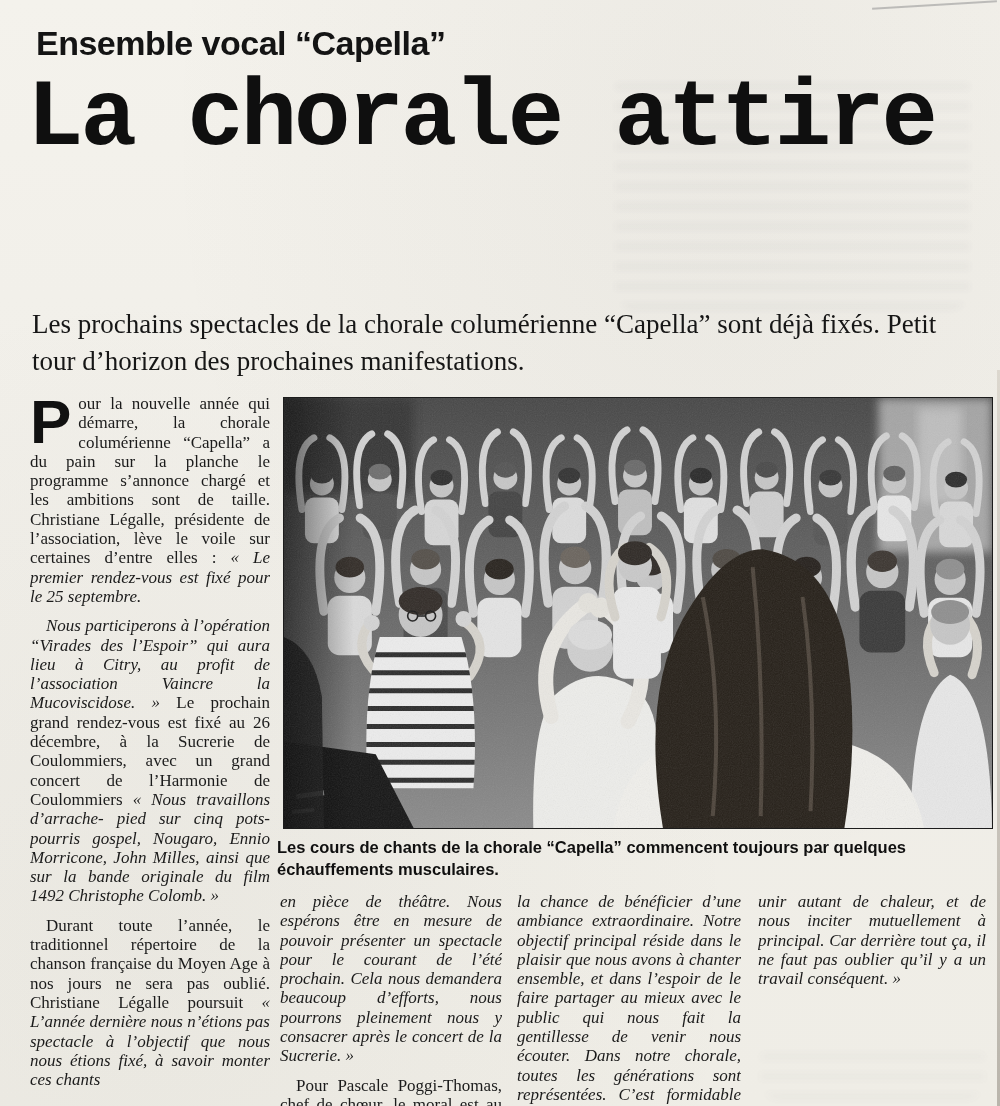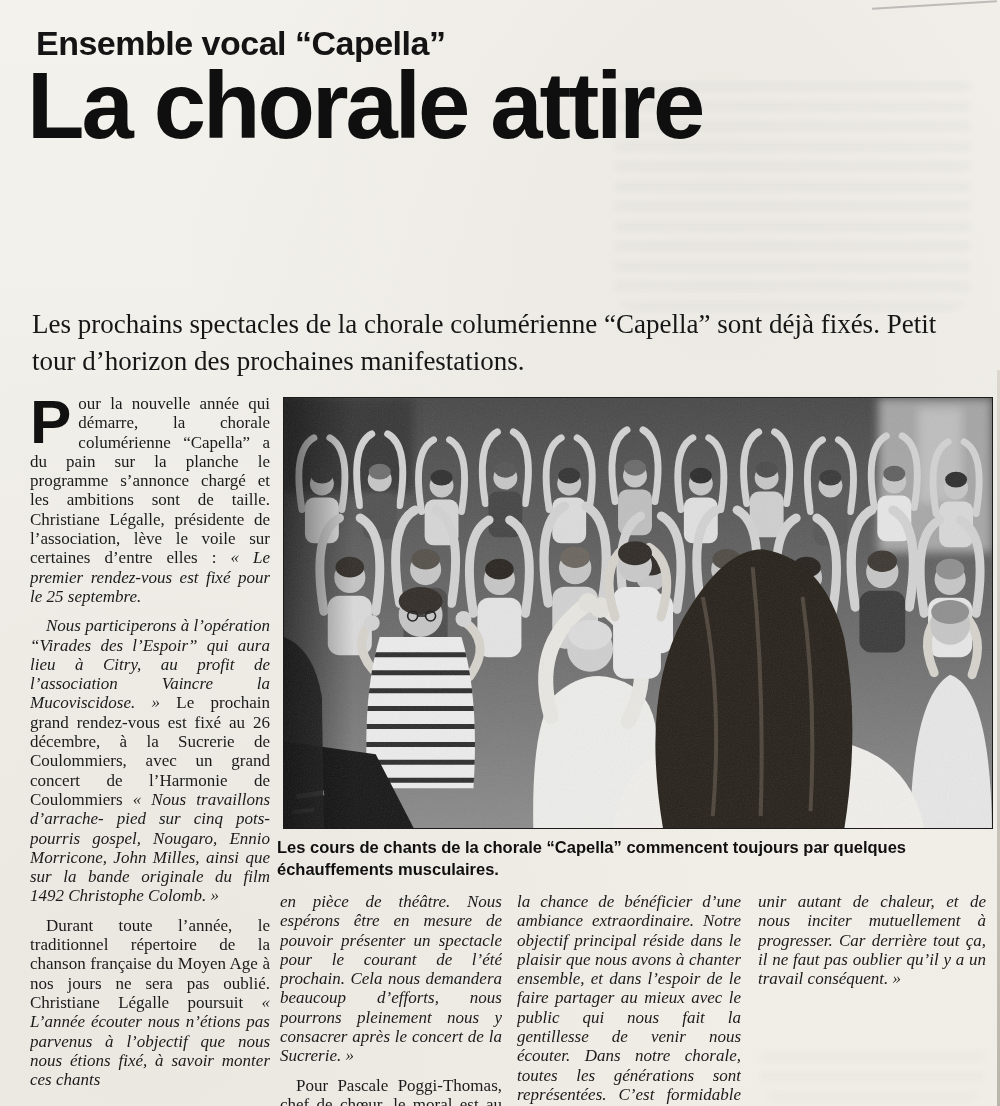--- a/index.html
+++ b/index.html
@@ -33,22 +33,22 @@
     position:absolute;right:0;top:370px;bottom:0;width:3px;
     background:linear-gradient(180deg,#cdc6bb,#8e877c);opacity:.55;
   }
 
   .kicker{
     position:absolute;left:36px;top:24px;width:640px;
     font-family:"Liberation Sans", sans-serif;
     font-weight:bold;font-size:34px;letter-spacing:-0.5px;color:#141414;
   }
   .headline{
-    position:absolute;left:27px;top:53px;width:960px;
-    font-family:Liberation Sans, sans-serif;
+    position:absolute;left:27px;top:66px;width:960px;
+    font-family:Liberation Mono, monospace;
     font-weight:bold;font-size:94px;line-height:106px;
     letter-spacing:-3px;color:#0f0f0f;
   }
   .standfirst{
     position:absolute;left:32px;top:306px;width:950px;
     font-size:27px;line-height:37px;color:#161616;
   }
 
   .bodytext{position:absolute;font-size:17px;line-height:19.3px;text-align:justify;overflow:hidden;}
   .bodytext p{margin:0;}
@@ -92,21 +92,21 @@
 
   <h1 class="headline" style="margin:0;">
     <span>La chorale attire</span><br>
   </h1>
 
   <div class="standfirst">Les prochains spectacles de la chorale columérienne “Capella” sont déjà fixés. Petit tour d’horizon des prochaines manifestations.</div>
 
   <div class="bodytext col1">
       <p><span class="dropcap">P</span><span>our la nouvelle année qui démarre, la chorale columérienne “Capella” a du pain sur la planche  le programme s’annonce chargé et les ambitions sont de taille. Christiane Légalle, présidente de l’association, lève le voile sur certaines d’entre elles : </span><em>« Le premier rendez-vous est fixé pour le 25 septembre.</em></p>
       <p class="ind"><em>Nous participerons à l’opération “Virades des l’Espoir” qui aura lieu à Citry, au profit de l’association Vaincre la Mucoviscidose. »</em><span> Le prochain grand rendez-vous est fixé au 26 décembre, à la Sucrerie de Coulommiers, avec un grand concert de l’Harmonie de Coulommiers  </span><em>« Nous travaillons d’arrache- pied sur cinq pots-pourris  gospel, Nougaro, Ennio Morricone, John Milles, ainsi que sur la bande originale du film 1492 Christophe Colomb. »</em></p>
-      <p class="ind"><span>Durant toute l’année, le traditionnel répertoire de la chanson française du Moyen Age à nos jours ne sera pas oublié. Christiane Légalle poursuit  </span><em>« L’année écouter nous n’étions pas parvenus à l’objectif que nous nous étions fixé, à savoir monter ces chants</em></p>
+      <p class="ind"><span>Durant toute l’année, le traditionnel répertoire de la chanson française du Moyen Age à nos jours ne sera pas oublié. Christiane Légalle poursuit  </span><em>« L’année dernière nous n’étions pas spectacle à l’objectif que nous nous étions fixé, à savoir monter ces chants</em></p>
     </div>
 
   <div class="photo-frame">
     <svg viewBox="0 0 710 432" preserveAspectRatio="none">
       <defs>
         <linearGradient id="pbg" x1="0" y1="0" x2="0" y2="1">
           <stop offset="0" stop-color="#474747"></stop>
           <stop offset="0.55" stop-color="#6b6b6b"></stop>
           <stop offset="1" stop-color="#8b8b8b"></stop>
         </linearGradient>
@@ -245,16 +245,16 @@
   <div class="caption">Les cours de chants de la chorale “Capella” commencent toujours par quelques échauffements musculaires.</div>
 
   <div class="bodytext col2">
       <p><em>en pièce de théâtre. Nous espérons être en mesure de pouvoir présenter un spectacle pour le courant de l’été prochain. Cela nous demandera beaucoup d’efforts, nous pourrons pleinement nous y consacrer après le concert de la Sucrerie. »</em></p>
       <p class="ind"><span>Pour Pascale Poggi-Thomas, chef de chœur, le moral est au beau fixe  </span><em>« Nous avons</em></p>
     </div>
   <div class="bodytext col3">
       <p><em>la chance de bénéficier d’une ambiance extraordinaire. Notre objectif principal réside dans le plaisir que nous avons à chanter ensemble, et dans l’espoir de le faire partager au mieux avec le public qui nous fait la gentillesse de venir nous écouter. Dans notre chorale, toutes les générations sont représentées. C’est formidable de pouvoir ré-</em></p>
     </div>
   <div class="bodytext col4">
-      <p><em>unir autant de chaleur, et de nous inciter mutuellement à progresser. Car derrière tout ça, il ne faut pas oublier qu’il y a un travail conséquent. »</em></p>
+      <p><em>unir autant de chaleur, et de nous inciter mutuellement à principal. Car derrière tout ça, il ne faut pas oublier qu’il y a un travail conséquent. »</em></p>
     </div>
 
 </div>
 
 </body></html>

